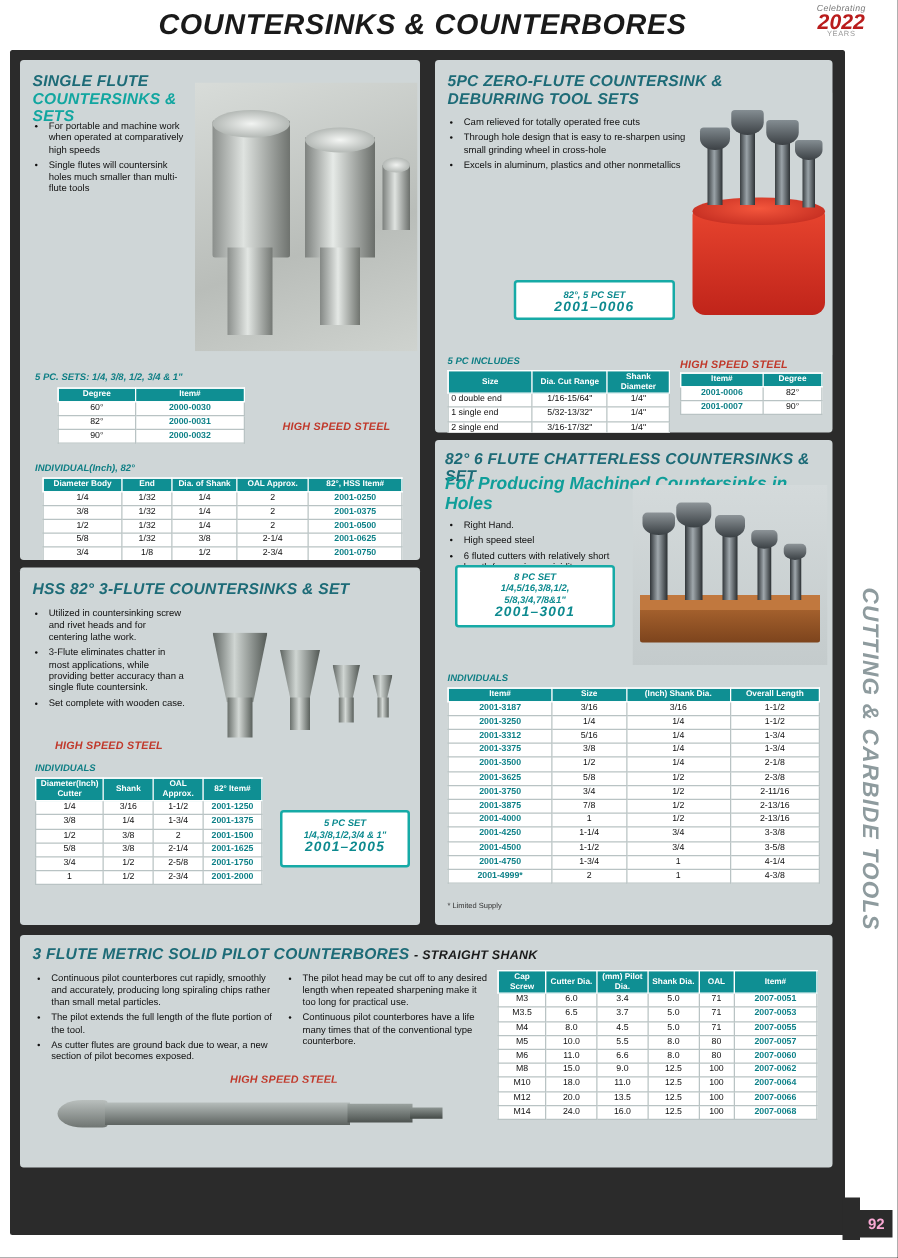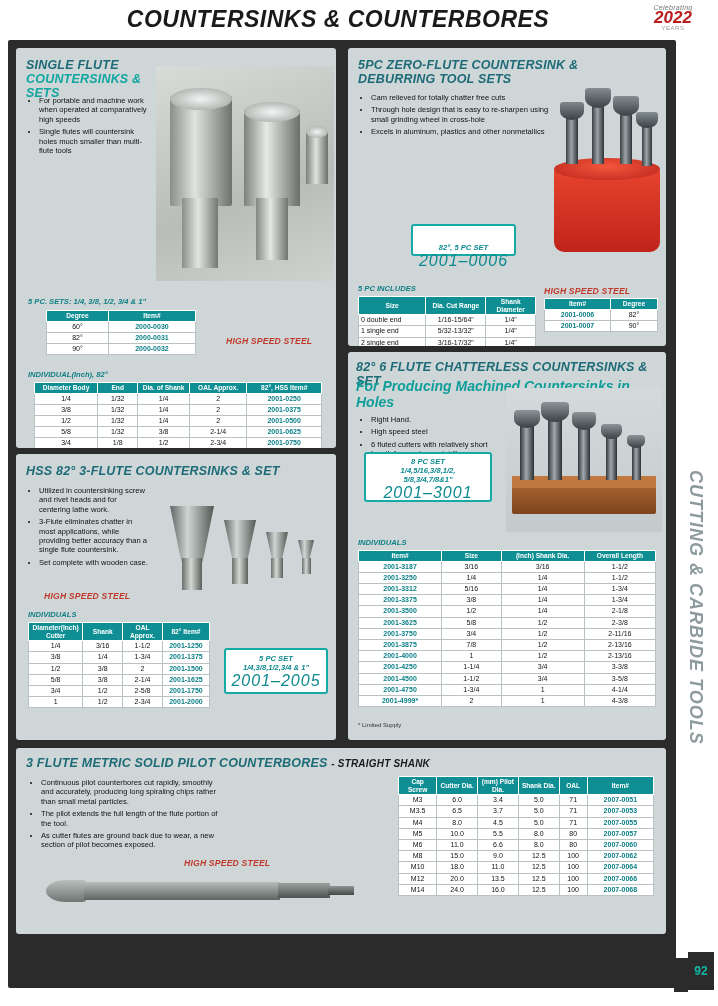--- a/index.html
+++ b/index.html
@@ -48,21 +48,21 @@
   .side-text {
     position:absolute;
     right:4px; top:430px;
     writing-mode:vertical-rl;
     font-size:18px; font-weight:bold; font-style:italic;
     color:#8e9b9e; letter-spacing:1px;
     white-space:nowrap;
   }
   .page-num {
     position:absolute; right:4px; bottom:16px;
-    width:26px; height:38px; background:#2b2b2b; color:#14b8a6;
+    width:26px; height:22px; background:#2b2b2b; color:#f9a8d4;
     font-size:12px; font-weight:bold; display:flex; align-items:center; justify-content:center;
   }
   .corner-notch {
     position:absolute; right:30px; bottom:14px; width:14px; height:34px;
     background:#2b2b2b;
   }
 
   
   .panel {
     position:absolute;
@@ -108,21 +108,21 @@
   }
   table.t td.item { color:#0a7f86; font-weight:bold; }
   .tbl-label {
     font-size:7.6px; font-weight:bold; color:#0f7f85; font-style:italic;
   }
   .teal-box {
     background:#ffffff; border:2px solid #16aaa6; border-radius:3px;
     text-align:center; color:#0d8a8f;
   }
   .teal-box .l1 { font-size:7.6px; font-weight:bold; font-style:italic; line-height:9px;}
-  .teal-box .l2 { font-size:16px; font-weight:normal; font-style:italic; letter-spacing:1px;}
+  .teal-box .l2 { font-size:11px; font-weight:bold; font-style:italic; letter-spacing:1px;}
   .note { font-size:6px; color:#333; }
 
   
   .img { position:absolute; overflow:hidden; }
   .photo-bg { position:absolute; inset:0; }
 </style>
 </head>
 <body>
 
 <div class="page">
@@ -247,41 +247,41 @@
     </table>
   </div>
 
   <div class="panel" style="left:348px; top:48px; width:318px; height:298px;">
     <div style="position:absolute;left:10px;top:10px;width:230px;" class="panel-title">
       <div>5PC ZERO-FLUTE COUNTERSINK &amp;</div>
       <div>DEBURRING TOOL SETS</div>
     </div>
 
     <ul class="bullets" style="position:absolute;left:12px;top:45px;width:205px;">
-      <li>Cam relieved for totally chatter free cuts</li>
+      <li>Cam relieved for totally operated free cuts</li>
       <li>Through hole design that is easy to re-sharpen using a small grinding wheel in cross-hole</li>
       <li>Excels in aluminum, plastics and other nonmetallics</li>
     </ul>
 
     <div class="img" style="left:200px; top:26px; width:118px; height:210px;">
       <div class="photo-bg" style="background:#cfd6d7;"></div>
       <div style="position:absolute;left:6px;top:92px;width:106px;height:86px;background:linear-gradient(180deg,#e8452f,#c0241a);border-radius:6px 6px 10px 10px;"></div>
       <div style="position:absolute;left:6px;top:84px;width:106px;height:22px;background:radial-gradient(ellipse at 50% 40%,#f4563c,#b9241b);border-radius:50%;"></div>
 
       <div style="position:absolute;left:18px;top:38px;width:12px;height:52px;background:linear-gradient(90deg,#3a3f42,#9aa3a8 45%,#2e3336);"></div>
       <div style="position:absolute;left:12px;top:28px;width:24px;height:18px;background:linear-gradient(180deg,#7f888d,#3c4145);border-radius:3px 3px 50% 50%;"></div>
       <div style="position:absolute;left:44px;top:26px;width:12px;height:64px;background:linear-gradient(90deg,#3a3f42,#9aa3a8 45%,#2e3336);"></div>
       <div style="position:absolute;left:37px;top:14px;width:26px;height:20px;background:linear-gradient(180deg,#848d92,#3c4145);border-radius:3px 3px 50% 50%;"></div>
       <div style="position:absolute;left:72px;top:34px;width:12px;height:56px;background:linear-gradient(90deg,#3a3f42,#9aa3a8 45%,#2e3336);"></div>
       <div style="position:absolute;left:65px;top:22px;width:26px;height:20px;background:linear-gradient(180deg,#848d92,#3c4145);border-radius:3px 3px 50% 50%;"></div>
       <div style="position:absolute;left:94px;top:48px;width:10px;height:44px;background:linear-gradient(90deg,#3a3f42,#9aa3a8 45%,#2e3336);"></div>
       <div style="position:absolute;left:88px;top:38px;width:22px;height:16px;background:linear-gradient(180deg,#848d92,#3c4145);border-radius:3px 3px 50% 50%;"></div>
     </div>
 
-    <div class="teal-box" style="position:absolute;left:63px;top:176px;width:105px;height:32px;padding-top:17px;">
+    <div class="teal-box" style="position:absolute;left:63px;top:176px;width:129px;height:32px;padding-top:5px;">
       <div class="l1">82°, 5 PC SET</div>
       <div class="l2">2001–0006</div>
     </div>
 
     <div class="tbl-label" style="position:absolute;left:10px;top:236px;">5 PC INCLUDES</div>
     <table class="t" style="position:absolute;left:10px;top:248px;width:178px;">
       <thead>
         <tr>
           <th style="width:38%">Size</th>
           <th style="width:34%">Dia. Cut Range</th>
@@ -546,20 +546,24 @@
     <div style="position:absolute;left:10px;top:8px;" class="panel-title">
       <span>3 FLUTE METRIC SOLID PILOT COUNTERBORES</span>
       <span style="color:#1a1a1a;font-size:10px;">- STRAIGHT SHANK</span>
     </div>
 
     <ul class="bullets" style="position:absolute;left:14px;top:30px;width:190px;">
       <li>Continuous pilot counterbores cut rapidly, smoothly and accurately, producing long spiraling chips rather than small metal particles.</li>
       <li>The pilot extends the full length of the flute portion of the tool.</li>
       <li>As cutter flutes are ground back due to wear, a new section of pilot becomes exposed.</li>
     </ul>
+    <ul class="bullets" style="position:absolute;left:215px;top:30px;width:160px;">
+      <li>The pilot head may be cut off to any desired length when repeated sharpening make it too long for practical use.</li>
+      <li>Continuous pilot counterbores have a life many times that of the conventional type counterbore.</li>
+    </ul>
 
     <div class="hss" style="position:absolute;left:168px;top:110px;">HIGH SPEED STEEL</div>
 
     <div class="img" style="left:24px; top:118px; width:330px; height:56px;">
       <div class="photo-bg" style="background:#cfd6d7;"></div>
       <div style="position:absolute;left:6px;top:14px;width:40px;height:22px;background:linear-gradient(180deg,#b9bfbd,#6f7572);border-radius:50% 10% 10% 50%;"></div>
       <div style="position:absolute;left:44px;top:16px;width:196px;height:18px;background:linear-gradient(180deg,#b6bdbb,#5e6461);"></div>
       <div style="position:absolute;left:238px;top:17px;width:52px;height:15px;background:linear-gradient(180deg,#9aa29f,#4d5350);"></div>
       <div style="position:absolute;left:288px;top:20px;width:26px;height:9px;background:linear-gradient(180deg,#8d9592,#434946);"></div>
     </div>

